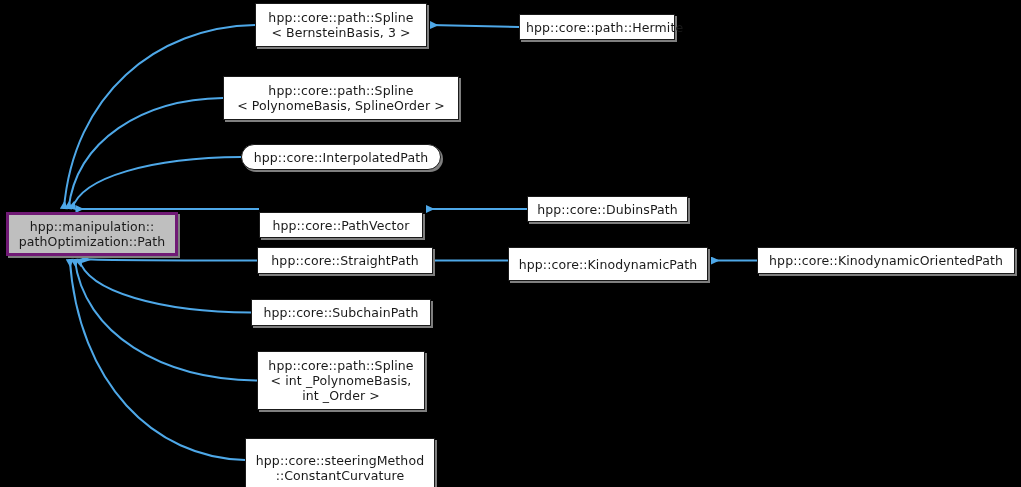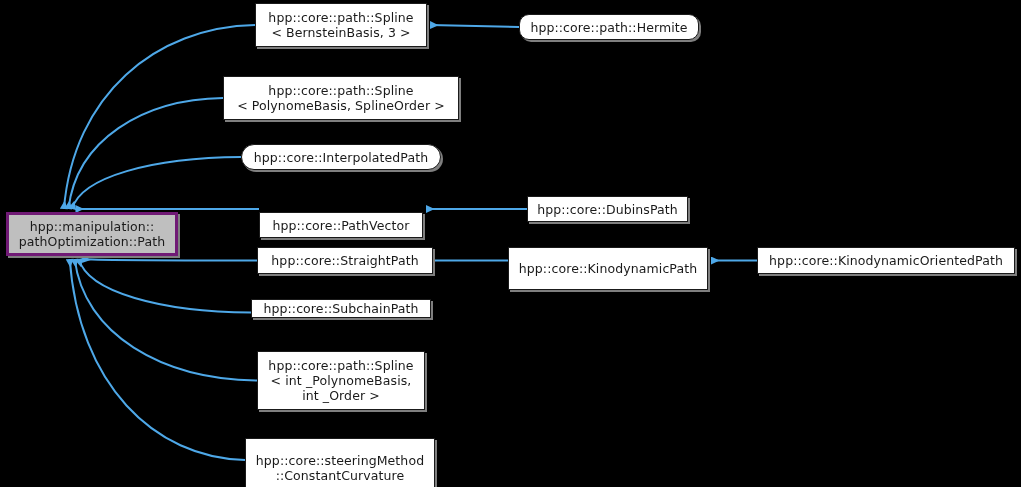--- a/index.html
+++ b/index.html
@@ -78,30 +78,30 @@
         <path d="M 257 380.5 C 162.20335 379.28499999999997, 83.8138125 334.33, 74.69875 259" marker-end="url(#arrowhead)"></path>
         <path d="M 245 460 C 153.8596 457.99, 78.4935 383.62, 69.73 259" marker-end="url(#arrowhead)"></path>
       </g>
   </svg>
 
   <div id="node-layer">
       <div class="node root" style="left: 6px; top: 212px; width: 172px; height: 44px;"><span class="label">hpp::manipulation::
 pathOptimization::Path</span></div>
       <div class="node" style="left: 255px; top: 3px; width: 172px; height: 44px;"><span class="label">hpp::core::path::Spline
 &lt; BernsteinBasis, 3 &gt;</span></div>
-      <div class="node" style="left: 519px; top: 14px; width: 180px; height: 26px; border-radius: 10px;"><span class="label">hpp::core::path::Hermite</span></div>
+      <div class="node" style="left: 519px; top: 14px; width: 156px; height: 26px;"><span class="label">hpp::core::path::Hermite</span></div>
       <div class="node" style="left: 223px; top: 76px; width: 236px; height: 44px;"><span class="label">hpp::core::path::Spline
 &lt; PolynomeBasis, SplineOrder &gt;</span></div>
       <div class="node" style="left: 241px; top: 144px; width: 200px; height: 26px; border-radius: 13px;"><span class="label">hpp::core::InterpolatedPath</span></div>
       <div class="node" style="left: 259px; top: 212px; width: 164px; height: 26px;"><span class="label">hpp::core::PathVector</span></div>
       <div class="node" style="left: 527px; top: 196px; width: 161px; height: 26px; justify-content: center;"><span class="label">hpp::core::DubinsPath</span></div>
       <div class="node" style="left: 257px; top: 247px; width: 176px; height: 27px;"><span class="label">hpp::core::StraightPath</span></div>
-      <div class="node" style="left: 508px; top: 247px; width: 200px; height: 43px;"><span class="label">hpp::core::KinodynamicPath</span></div>
+      <div class="node" style="left: 508px; top: 247px; width: 200px; height: 34px;"><span class="label">hpp::core::KinodynamicPath</span></div>
       <div class="node" style="left: 757px; top: 247px; width: 258px; height: 27px; align-items: center;"><span class="label">hpp::core::KinodynamicOrientedPath</span></div>
-      <div class="node" style="left: 251px; top: 299px; width: 180px; height: 19px; justify-content: flex-end;"><span class="label">hpp::core::SubchainPath</span></div>
+      <div class="node" style="left: 251px; top: 299px; width: 180px; height: 27px; justify-content: flex-end;"><span class="label">hpp::core::SubchainPath</span></div>
       <div class="node" style="left: 257px; top: 351px; width: 168px; height: 59px;"><span class="label">hpp::core::path::Spline
 &lt; int _PolynomeBasis,
 int _Order &gt;</span></div>
       <div class="node" style="left: 245px; top: 438px; width: 190px; height: 60px;"><span class="label">hpp::core::steeringMethod
 ::ConstantCurvature</span></div>
     </div>
 
 </div>
 
 </body></html>

